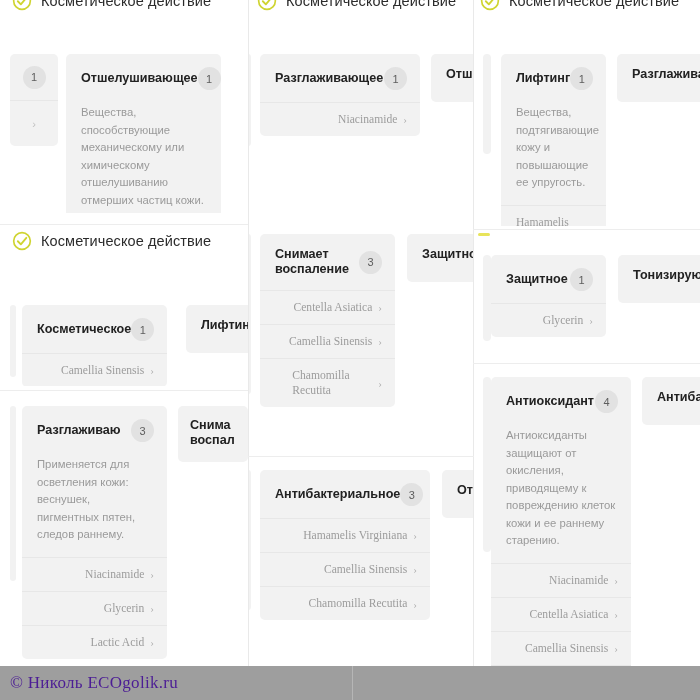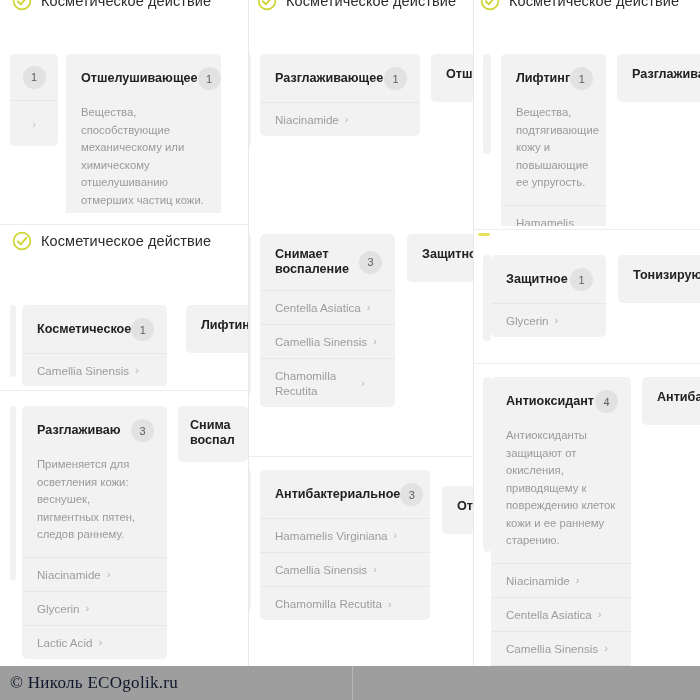--- a/index.html
+++ b/index.html
@@ -48,24 +48,25 @@
     background:#e2e2e2;color:#5d5d5d;
     font-size:11px;
     display:flex;align-items:center;justify-content:center;
   }
   .card-desc{
     padding:2px 15px 13px 15px;
     font-size:11.3px;line-height:1.55;color:#9a9a9a;
   }
   .ing-list{border-top:1px solid #e7e7e7;margin:0 0 0 0;}
   .ing{
-    display:flex;align-items:center;justify-content:flex-start;
+    display:flex;align-items:center;justify-content:flex-end;
     padding:9px 13px 9px 15px;
     font-size:11.6px;color:#9c9c9c;line-height:1.3;
     border-bottom:1px solid #e7e7e7;
+    font-family:Liberation Serif, serif;
   }
   .ing:last-child{border-bottom:none;}
   .chev{color:#b4b4b4;font-size:11px;flex:0 0 auto;padding-left:6px;}
   .ing-list.no-desc{border-top:1px solid #e7e7e7;}
 
   
   .ghost{background:#f2f2f2;border-radius:5px;position:absolute;}
   .ghost .badge-only{
     display:flex;align-items:center;justify-content:center;
     height:46px;
@@ -80,21 +81,21 @@
   .seam-h{position:absolute;left:0;height:1px;background:#ededed;}
 
   
   .footer{
     position:absolute;left:0;bottom:0;width:700px;height:34px;
     background:#9e9e9e;
     display:flex;align-items:center;
   }
   .footer-text{
     font-family:"Liberation Serif", serif;
-    font-size:17px;color:#0f172a;padding-left:10px;letter-spacing:.3px;
+    font-size:17px;color:#4c1d95;padding-left:10px;letter-spacing:.3px;
   }
   .footer-tab{
     position:absolute;left:352px;bottom:0;width:1px;height:34px;background:#b6b6b6;
   }
   .yellow-nib{
     position:absolute;width:12px;height:3px;background:#e8e45a;border-radius:2px;
   }
 </style>
 </head>
 <body>
@@ -314,21 +315,21 @@
             <span>Camellia Sinensis</span>
             <span class="chev">›</span>
           </div>
           <div class="ing">
             <span>Chamomilla Recutita</span>
             <span class="chev">›</span>
           </div>
         </div>
       </div>
 
-      <div class="card" style="left:193px;top:28px;width:55px;height:48px;">
+      <div class="card" style="left:193px;top:12px;width:55px;height:48px;">
         <div class="card-head">
           <span class="card-title">От</span>
         </div>
       </div>
     </div>
   </div>
 
   <div class="panel" style="left:474px;top:231px;width:226px;height:132px;">
     <div class="yellow-nib" style="left:4px;top:2px;"></div>
     <div class="strip">

